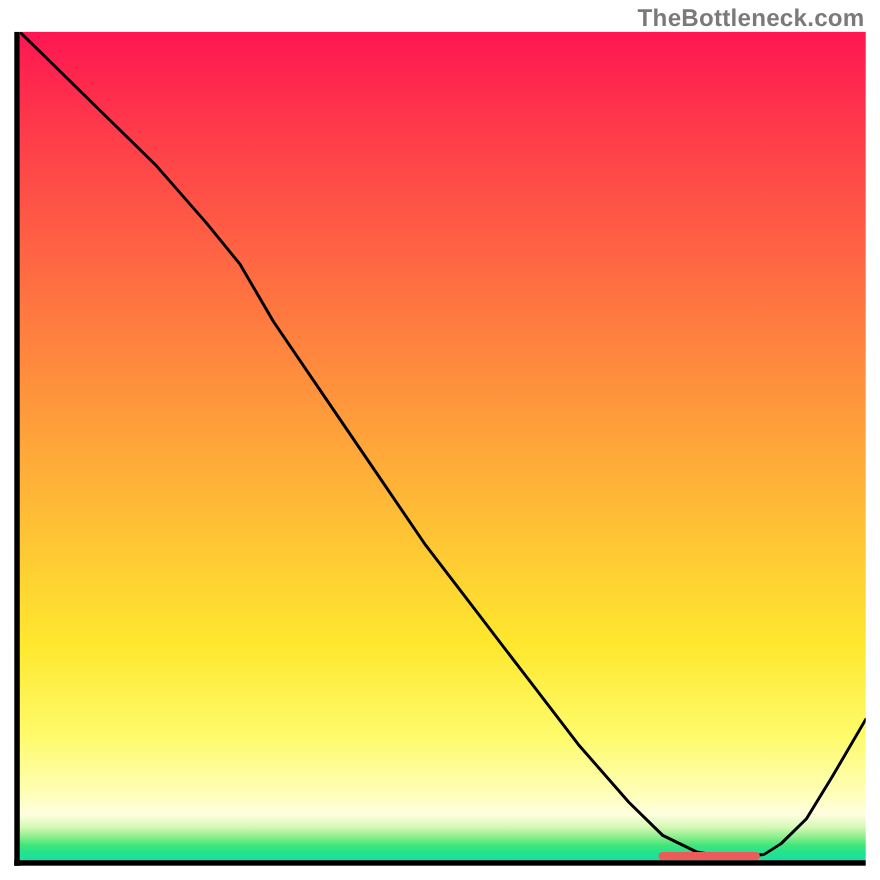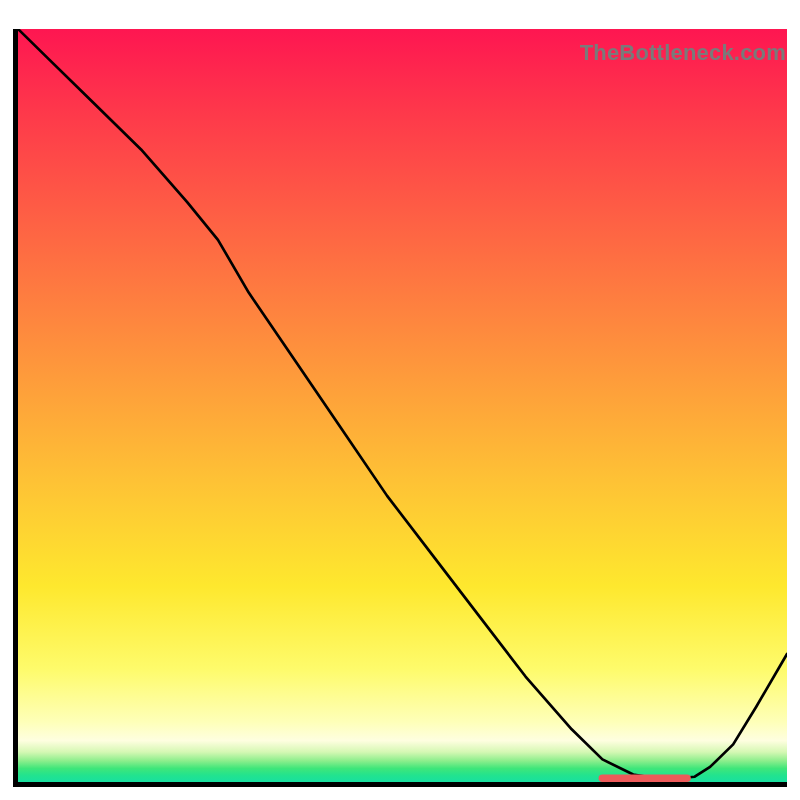--- a/index.html
+++ b/index.html
@@ -13,21 +13,20 @@
   }
   .watermark {
     position: absolute;
     top: 4px;
     right: 14px;
     font-size: 22px;
     font-weight: 600;
     color: #7a7a7a;
     letter-spacing: 0.2px;
     z-index: 10;
-    margin-top: 36px;
   }
   .plot-area {
     position: absolute;
     left: 13px;
     top: 29px;
     width: 774px;
     height: 758px;
     
     background: linear-gradient(
       to bottom,

